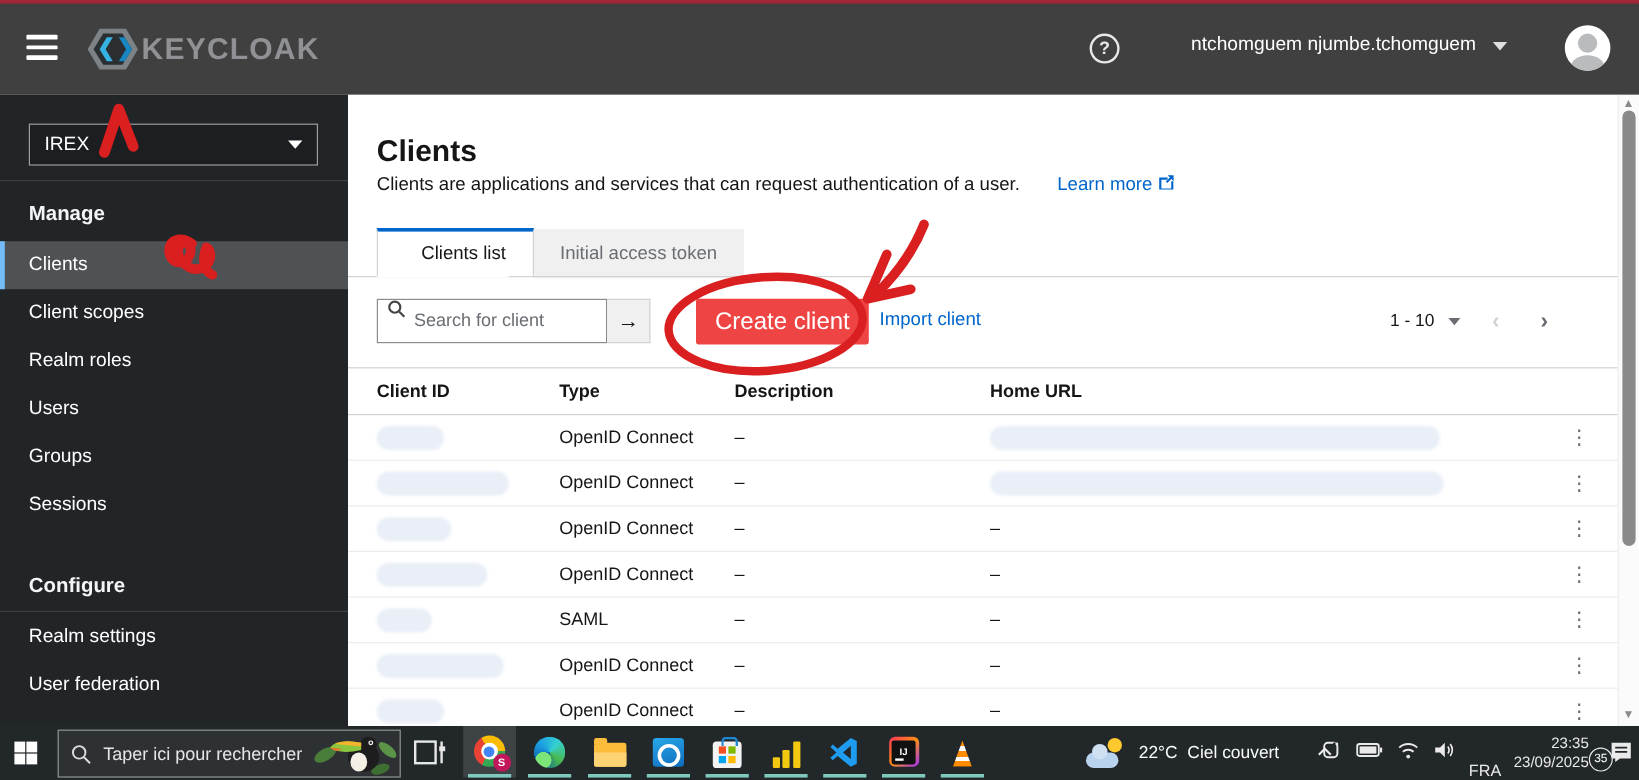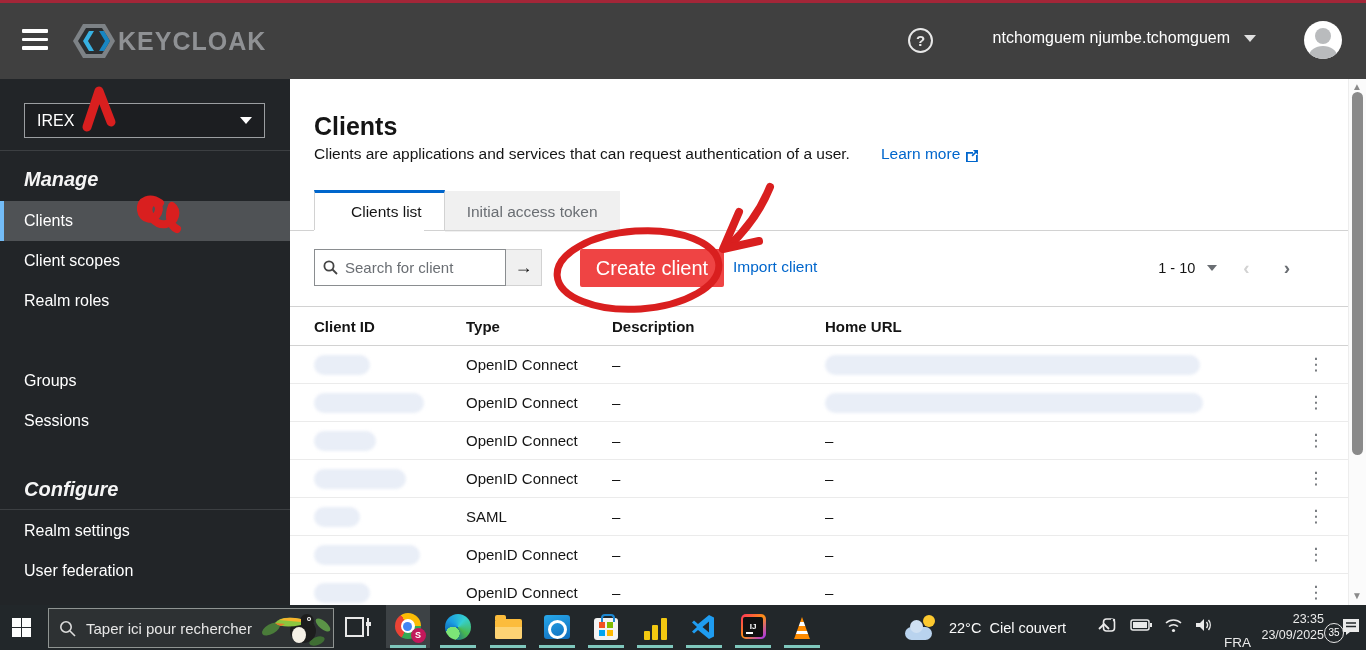--- a/index.html
+++ b/index.html
@@ -20,39 +20,39 @@
   .user-caret { width:0; height:0; border-left:6px solid transparent; border-right:6px solid transparent; border-top:7px solid #e0e0e0; }
   .avatar { position:absolute; right:24px; top:21px; width:38px; height:38px; border-radius:50%; background:#fff; overflow:hidden; }
   .avatar .head { position:absolute; left:11px; top:7px; width:16px; height:16px; border-radius:50%; background:#b9bbbd; }
   .avatar .body { position:absolute; left:5px; top:25px; width:28px; height:20px; border-radius:50% 50% 0 0; background:#b9bbbd; }
 
   
   .sidebar { position:absolute; left:0; top:79px; width:290px; height:526px; background:#222528; }
   .realm-select { position:absolute; left:24px; top:24px; width:241px; height:35px; border:1px solid #9b9ea1; background:#1c1e21; color:#fff; font-size:16px; display:flex; align-items:center; justify-content:space-between; padding:0 12px; cursor:pointer; }
   .realm-caret { width:0; height:0; border-left:6px solid transparent; border-right:6px solid transparent; border-top:7px solid #fff; }
   .side-divider { position:absolute; left:0; width:290px; border-top:1px solid #3c3f42; }
-  .nav-section-label { position:absolute; left:24px; color:#f5f5f5; font-size:20px; font-weight:bold;font-style:italic; }
+  .nav-section-label { position:absolute; left:24px; color:#f5f5f5; font-size:17px; font-weight:bold; }
   .nav-item { position:absolute; left:0; width:290px; height:40px; display:flex; align-items:center; padding-left:24px; color:#fff; font-size:16px; cursor:pointer; }
   .nav-item.active { background:#4f5255; border-left:4px solid #73bcf7; padding-left:20px; }
 
   
   .main { position:absolute; left:290px; top:79px; width:1058px; height:526px; background:#fff; }
   .page-title { position:absolute; left:24px; top:33px; font-size:25px; font-weight:bold; color:#151515; }
   .page-desc { position:absolute; left:24px; top:66px; font-size:15.5px; color:#151515; }
-  .learn-more { position:absolute; left:591px; top:66px; font-size:15.5px; color:#0066cc; text-decoration:none; display:flex; align-items:flex-end; gap:5px; cursor:pointer; }
+  .learn-more { position:absolute; left:591px; top:66px; font-size:15.5px; color:#0066cc; text-decoration:none; display:flex; align-items:flex-start; gap:5px; cursor:pointer; }
 
   .tabs { position:absolute; left:24px; top:111px; height:41px; display:flex; }
   .tab { height:41px; padding:0 22px; display:flex; align-items:center; font-size:15.5px; cursor:pointer; }
   .tab.active { background:#fff; color:#151515; border-top:3px solid #0066cc; border-left:1px solid #d2d2d2; border-right:1px solid #d2d2d2;padding-left:36px; }
   .tab.inactive { background:#f0f0f0; color:#6a6e73; margin-top:1px; }
   .tabs-underline { position:absolute; left:0; top:151px; width:1058px; border-top:1px solid #d2d2d2; }
   .tabs-underline .notch { position:absolute; left:24px; top:-1px; width:110px; height:1px; background:#fff; }
 
   .toolbar { position:absolute; left:24px; top:170px; width:1010px; height:38px; }
-  .search-box { position:absolute; left:0; top:0; width:192px; height:37px; border:1px solid #8a8d90; background:#fff; display:flex; align-items:center; padding:0 8px; gap:7px; }
+  .search-box { position:absolute; left:0; top:0; width:192px; height:37px; border:1px solid #8a8d90; background:#fff; display:flex; padding:0 8px; gap:7px; }
   .search-box input { border:none; outline:none; font-size:15px; color:#444; width:150px; font-family:"Liberation Sans",sans-serif; }
   .search-box input::placeholder { color:#6a6e73; }
   .search-go { position:absolute; left:192px; top:0; width:36px; height:37px; background:#f0f0f0; border:1px solid #d2d2d2; border-left:none; color:#151515; font-size:18px; text-align:center; line-height:35px; cursor:pointer; }
   .btn-primary { position:absolute; left:266px; top:0; width:144px; height:38px; background:#ef4444; color:#fff; border:none; border-radius:2px; font-size:20px; cursor:pointer; font-family:"Liberation Sans",sans-serif; }
   .link-import { position:absolute; left:419px; top:9px; color:#0066cc; font-size:15.5px; text-decoration:none; cursor:pointer; }
   .pagination { position:absolute; right:26px; top:8px; display:flex; align-items:center; gap:18px; font-size:14.5px; color:#151515; }
   .pag-caret { width:0; height:0; border-left:5px solid transparent; border-right:5px solid transparent; border-top:6px solid #6a6e73; margin-left:-6px; }
   .pag-prev { color:#d2d2d2; font-size:19px; font-weight:bold; cursor:default; padding:0 8px; }
   .pag-next { color:#6a6e73; font-size:19px; font-weight:bold; cursor:pointer; padding:0 8px; }
 
@@ -152,20 +152,21 @@
   <nav class="sidebar">
     <div class="realm-select">
       <span>IREX</span>
       <span class="realm-caret"></span>
     </div>
     <div class="side-divider" style="top:71px;"></div>
     <div class="nav-section-label" style="top:89px;">Manage</div>
     <div class="nav-item active" style="top:122px;">Clients</div>
     <div class="nav-item" style="top:162px;">Client scopes</div>
     <div class="nav-item" style="top:202px;">Realm roles</div>
+    <div class="nav-item" style="top:242px;">Users</div>
     <div class="nav-item" style="top:282px;">Groups</div>
     <div class="nav-item" style="top:322px;">Sessions</div>
     <div class="nav-section-label" style="top:399px;">Configure</div>
     <div class="side-divider" style="top:430px;"></div>
     <div class="nav-item" style="top:432px;">Realm settings</div>
     <div class="nav-item" style="top:472px;text-align:right;">User federation</div>
   </nav>
 
   <main class="main">
     <h1 class="page-title">Clients</h1>

